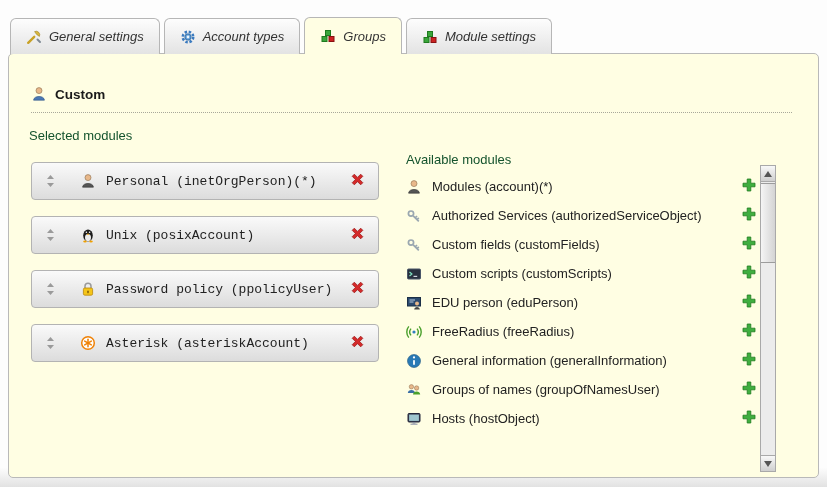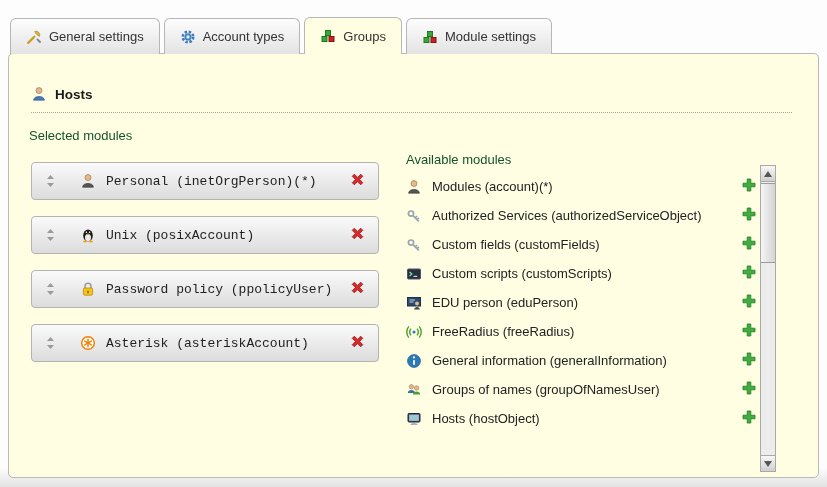--- a/index.html
+++ b/index.html
@@ -15,21 +15,21 @@
   
   .tabbar {
     position:absolute; left:10px; top:17px; height:37px;
     display:flex; align-items:flex-end; gap:4px; z-index:5;
   }
   .tab {
     height:36px; padding:0 15px; display:flex; align-items:center; gap:7px;
     border:1px solid #b6b6b6; border-bottom:none;
     border-radius:6px 6px 0 0;
     background:linear-gradient(#fdfdfd, #e3e3e3);
-    font-size:13px; color:#333; cursor:pointer; white-space:nowrap;
+    font-size:13px; color:#333; cursor:pointer; white-space:nowrap;font-style:italic;
   }
   .tab.active {
     height:37px; background:#fffee3; z-index:6; position:relative;
   }
   .tab svg { display:block; }
 
   
   .panel {
     position:absolute; left:8px; top:53px; width:811px; height:425px;
     background:#fffee3; border:1px solid #b9b9b9; border-radius:5px;
@@ -153,21 +153,21 @@
 
   <div class="panel">
 
     <div class="users-header">
       <span class="mod-icon">
         <svg width="16" height="16" viewBox="0 0 16 16">
             <circle cx="8" cy="4.6" r="3" fill="#e8b88a" stroke="#8a6d4e" stroke-width="0.6"></circle>
             <path d="M2.6 14.2 C2.6 9.2 13.4 9.2 13.4 14.2 Z" fill="#4a78b5" stroke="#2c5384" stroke-width="0.6"></path>
           </svg>
       </span>
-      <span>Hosts</span>
+      <span>Custom</span>
     </div>
     <div class="dotted-rule"></div>
 
     <div class="col-heading left">Selected modules</div>
     <div class="col-heading right">Available modules</div>
 
     <div class="selected-list">
 
       <div class="selected-item">
         <span class="drag-handle">

